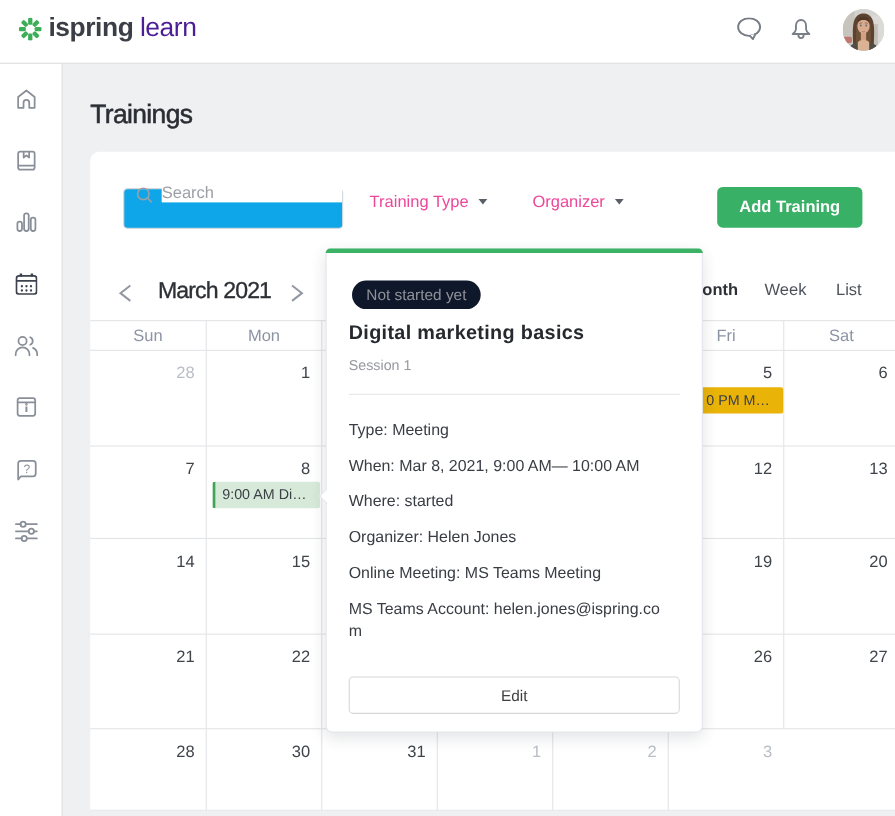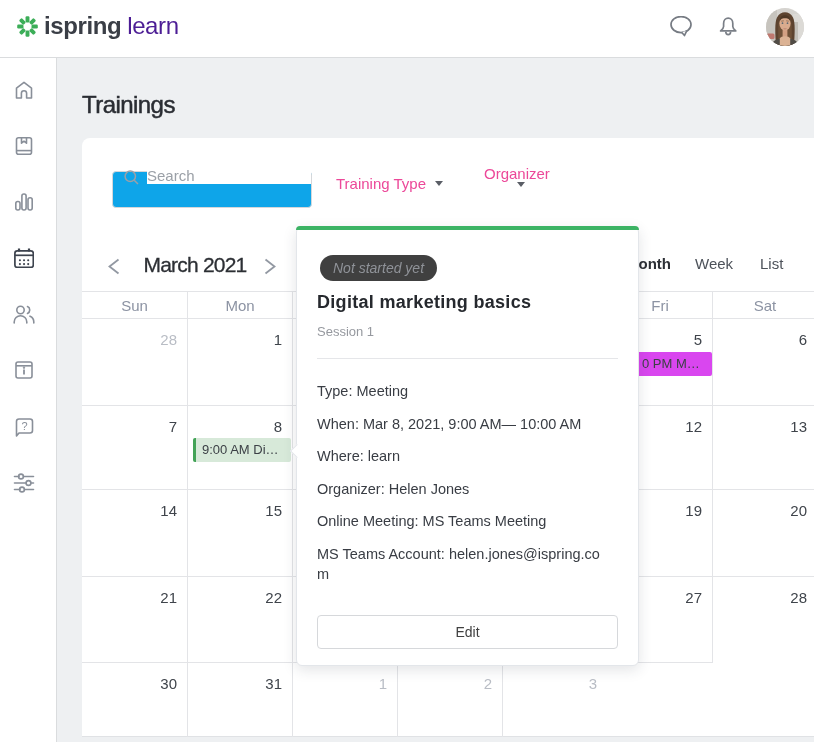--- a/index.html
+++ b/index.html
@@ -27,21 +27,21 @@
 
   .card { position:absolute; left:82px; top:138px; width:735px; height:599px; background:#fff; border-radius:8px 0 0 0; border-bottom:1px solid #e0e2e5; z-index:1; }
 
   
   .search-box { position:absolute; left:30px; top:33px; width:200px; height:37px; border:1px solid #d5d7da; border-radius:4px; background:#0ea5e9; display:flex; align-items:flex-start; }
   .search-box svg { margin-left:11px; margin-top:-2px; flex:none; }
   .search-box input { border:0; outline:0; flex:1; margin-left:8px; margin-top:-5px; font-family:inherit; font-size:15px; color:#34373c; width:100px; }
   .search-box input::placeholder { color:#9ba0a7; }
   .filter { position:absolute; top:26.5px; height:38px; display:flex; align-items:center; font-size:15px; color:#ec4899; cursor:pointer; }
   .f-type { left:254px; }
-  .f-org { left:402px;flex-direction:column; }
+  .f-org { left:402px; }
   .caret { margin-left:9px; width:0; height:0; border-left:4.5px solid transparent; border-right:4.5px solid transparent; border-top:5px solid #5a5e66; }
   .add-btn { position:absolute; left:570px; top:32px; width:132px; height:37px; background:#38b065; color:#fff; border:0; border-radius:5px; font-family:inherit; font-size:15px; font-weight:700; cursor:pointer; }
 
   
   .cal-nav { position:absolute; top:109px; left:0; width:735px; height:38px; }
   .chev { position:absolute; top:0; width:24px; height:38px; display:flex; align-items:center; justify-content:center; cursor:pointer; }
   .chev-l { left:20px; }
   .chev-r { left:176px; }
   .month-title { position:absolute; left:58px; top:6px; width:110px; text-align:center; font-size:21px; font-weight:400; color:#2c2f34; letter-spacing:-0.8px; -webkit-text-stroke:0.3px #2c2f34; }
   .views { }
@@ -56,29 +56,29 @@
   .gh { border-top:1px solid #e3e4e7; border-bottom:1px solid #e3e4e7; font-size:15px; color:#8c93a3; display:flex; align-items:center; justify-content:center; }
   .gc { position:relative; }
   .grid > div:not(:nth-child(7n+1)) { border-left:1px solid #e3e4e7; }
   .gc.rb { border-bottom:1px solid #e3e4e7; }
   .date-num { position:absolute; top:12px; right:10px; font-size:15px; color:#3f444b; }
   .date-num.muted { color:#b9bdc5; }
 
   
   .event { position:absolute; height:24px; font-size:13px; color:#3c4046; line-height:24px; white-space:nowrap; overflow:hidden; z-index:2; cursor:pointer; }
   .ev-green { left:111px; top:300px; width:98px; background:#d7e9d9; border-left:3px solid #43a357; border-radius:2px; padding-left:6px; }
-  .ev-blue { left:533px; top:214px; width:97px; background:#d946ef; border-radius:2px; }
+  .ev-blue { left:533px; top:214px; width:97px; background:#eab308; border-radius:2px; }
   .ev-blue span { position:absolute; left:27px; }
 
   
   .popover { position:absolute; left:296px; top:226px; width:343px; height:440px; background:#fff; border:1px solid #e3e6ea; border-radius:6px; box-shadow:0 4px 14px rgba(40,45,60,.13); z-index:40; }
   .popover::before { content:''; position:absolute; top:-1px; left:-1px; right:-1px; height:4px; background:#3cb364; border-radius:6px 6px 0 0; }
   .pop-arrow { position:absolute; left:-5.5px; top:219px; width:10px; height:10px; background:#fff; border-left:1px solid #e3e6ea; border-bottom:1px solid #e3e6ea; transform:rotate(45deg); }
   .pop-body { padding:28px 20px 0; }
-  .badge { display:inline-block; margin-left:3px; height:26px; line-height:26px; padding:0 13px; border-radius:13px; background:#404040; color:#8f9298; font-size:14px;font-style:italic; }
+  .badge { display:inline-block; margin-left:3px; height:26px; line-height:26px; padding:0 13px; border-radius:13px; background:#0f172a; color:#8f9298; font-size:14px; }
   .pop-title { margin-top:11px; font-size:18px; font-weight:700; color:#26292e; letter-spacing:0.3px; }
   .pop-sub { margin-top:11px; font-size:13px; color:#96999f; }
   .pop-div { margin-top:19px; border-top:1px solid #e5e6e9; }
   .pop-details { margin-top:22px; width:292px; }
   .pop-details p { font-size:14.5px; color:#393d44; line-height:20.5px; margin:0 0 12px; word-break:break-all; }
   .edit-btn { display:block; width:100%; height:34px; margin-top:30px; background:#fff; border:1px solid #d6d8db; border-radius:4px; font-family:inherit; font-size:14px; color:#404040; cursor:pointer; }
 </style>
 </head>
 <body>
 
@@ -210,20 +210,21 @@
     <input placeholder="Search" style="">
   </div>
   <div class="filter f-type">
     <span>Training Type</span>
     <span class="caret"></span>
   </div>
   <div class="filter f-org">
     <span>Organizer</span>
     <span class="caret"></span>
   </div>
+  <button class="add-btn">Add Training</button>
 
   <div class="cal-nav">
     <div class="chev chev-l">
       <svg width="14" height="17" viewBox="0 0 14 17" fill="none" stroke="#9298a2" stroke-width="1.8">
           <path d="M11.5 1.5 L2.5 8.5 L11.5 15.5"></path>
         </svg>
     </div>
     <div class="month-title">March 2021</div>
     <div class="chev chev-r">
       <svg width="14" height="17" viewBox="0 0 14 17" fill="none" stroke="#9298a2" stroke-width="1.8">
@@ -315,20 +316,23 @@
         <span class="date-num">22</span>
       </div>
       <div class="gc rb">
         <span class="date-num">23</span>
       </div>
       <div class="gc rb">
         <span class="date-num">24</span>
       </div>
       <div class="gc rb">
         <span class="date-num">25</span>
+      </div>
+      <div class="gc rb">
+        <span class="date-num">26</span>
       </div>
       <div class="gc rb">
         <span class="date-num">27</span>
       </div>
       <div class="gc">
         <span class="date-num">28</span>
       </div>
       <div class="gc">
         <span class="date-num">30</span>
       </div>
@@ -355,20 +359,20 @@
 <div class="popover">
   <div class="pop-arrow"></div>
   <div class="pop-body">
     <span class="badge">Not started yet</span>
     <div class="pop-title">Digital marketing basics</div>
     <div class="pop-sub">Session 1</div>
     <div class="pop-div"></div>
     <div class="pop-details" id="pop-details">
         <p>Type: Meeting</p>
         <p>When: Mar 8, 2021, 9:00 AM— 10:00 AM</p>
-        <p>Where: learn</p>
+        <p>Where: started</p>
         <p>Organizer: Helen Jones</p>
         <p>Online Meeting: MS Teams Meeting</p>
         <p>MS Teams Account: helen.jones@ispring.com</p>
       </div>
     <button class="edit-btn">Edit</button>
   </div>
 </div>
 
 </body></html>

